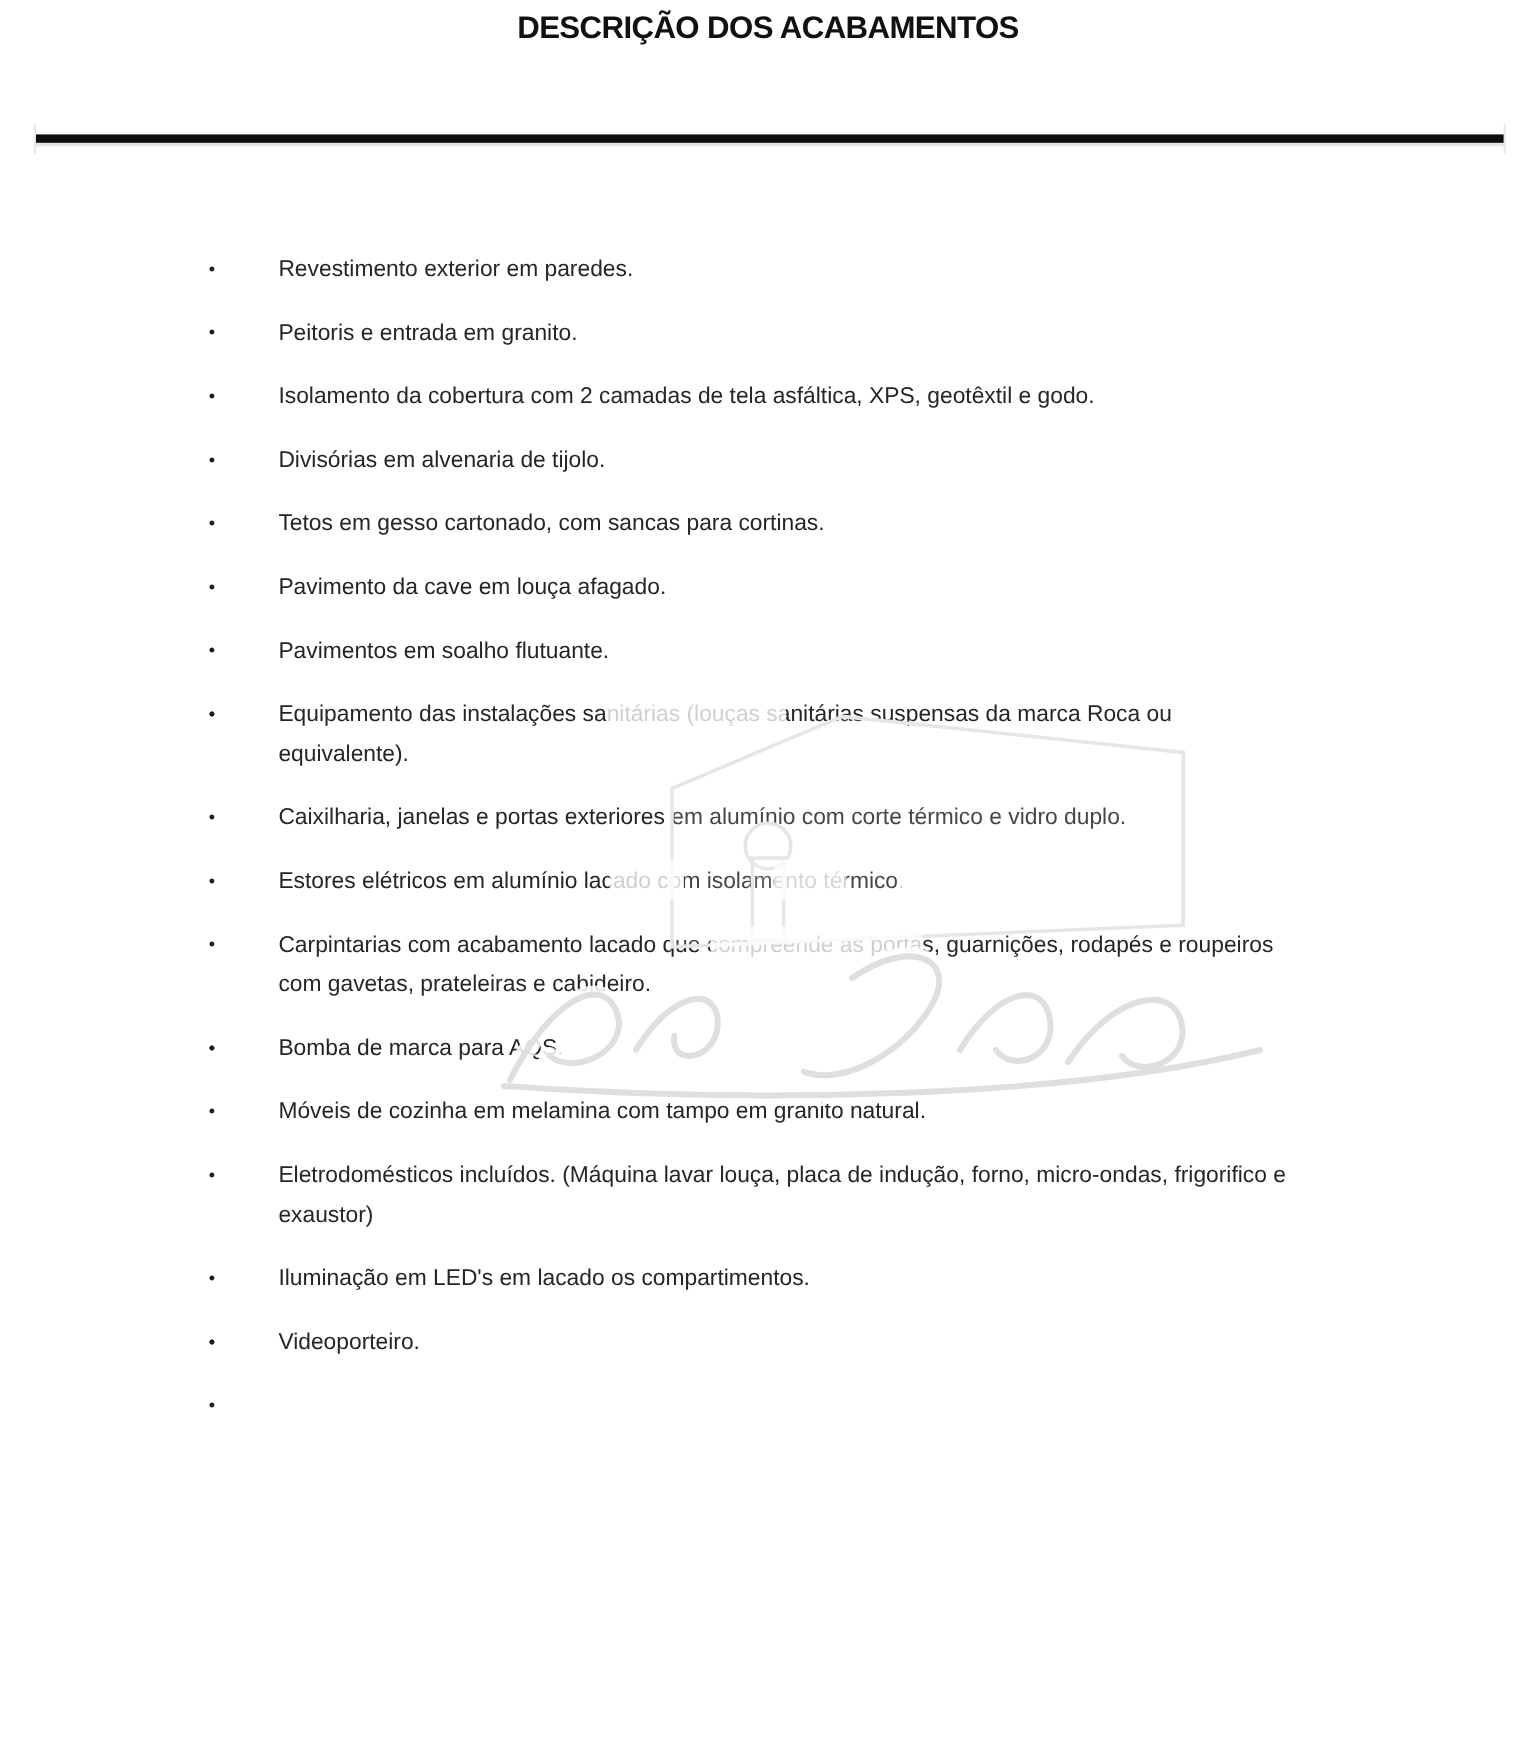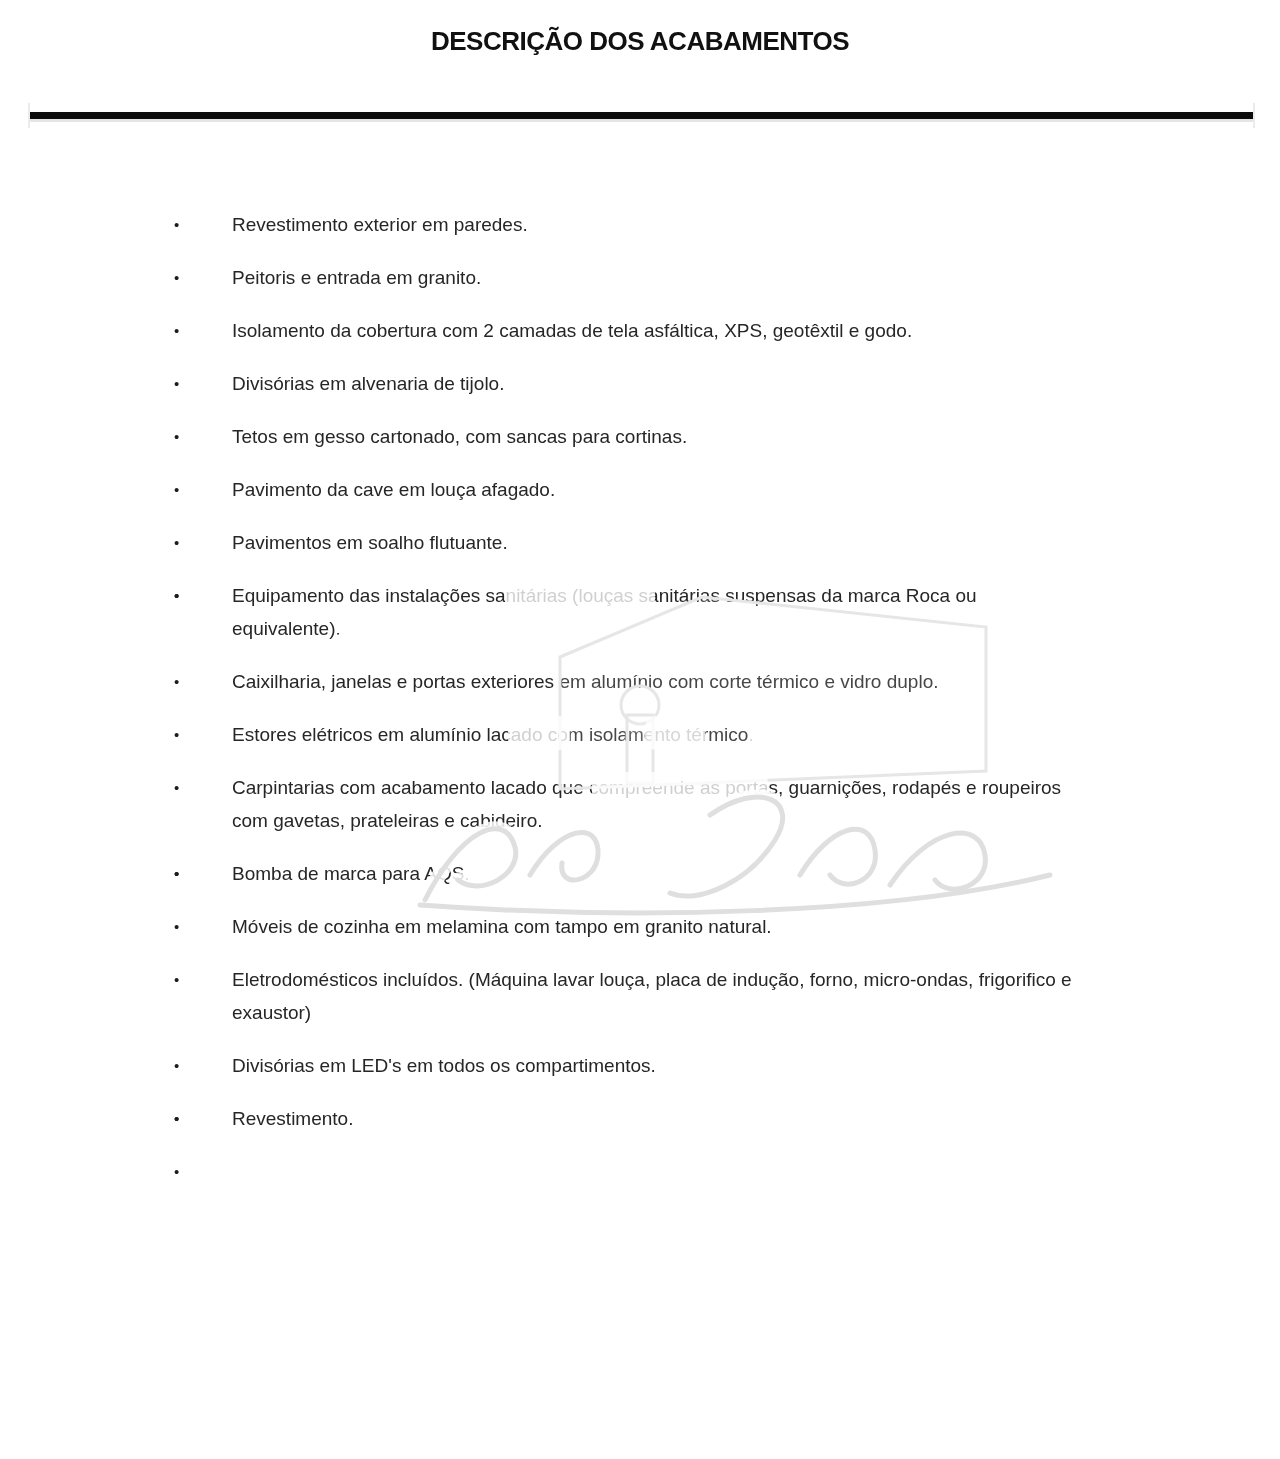--- a/index.html
+++ b/index.html
@@ -11,21 +11,21 @@
     position: relative;
     width: 1280px;
     height: 1459px;
     background: #ffffff;
     overflow: hidden;
     font-family: "Liberation Sans", sans-serif;
     color: #262626;
   }
   .title {
     margin: 0;
-    padding-top: 26px;
+    padding-top: 8px;
     text-align: center;
     font-size: 26px;
     font-weight: bold;
     letter-spacing: -0.5px;
     color: #111111;
   }
   .rule {
     position: absolute;
     top: 112px;
     left: 30px;
@@ -109,23 +109,23 @@
 equivalente).</span></li>
       <li><span class="bullet">•</span><span>Caixilharia, janelas e portas exteriores em alumínio com corte térmico e vidro duplo.</span></li>
       <li><span class="bullet">•</span><span>Estores elétricos em alumínio lacado com isolamento térmico.</span></li>
       <li><span class="bullet">•</span><span>Carpintarias com acabamento lacado que compreende as portas, guarnições, rodapés e roupeiros
 com gavetas, prateleiras e cabideiro.</span></li>
       <li><span class="bullet">•</span></li>
       <li><span class="bullet">•</span><span>Bomba de marca para AQS.</span></li>
       <li><span class="bullet">•</span><span>Móveis de cozinha em melamina com tampo em granito natural.</span></li>
       <li><span class="bullet">•</span><span>Eletrodomésticos incluídos. (Máquina lavar louça, placa de indução, forno, micro-ondas, frigorifico e
 exaustor)</span></li>
-      <li><span class="bullet">•</span><span>Divisórias em LED's em todos os compartimentos.</span></li>
+      <li><span class="bullet">•</span><span>Iluminação em LED's em lacado os compartimentos.</span></li>
       <li><span class="bullet">•</span></li>
-      <li><span class="bullet">•</span><span>Revestimento.</span></li>
+      <li><span class="bullet">•</span><span>Videoporteiro.</span></li>
       <li><span class="bullet">•</span></li>
     </ul>
 
   <svg class="watermark" viewBox="0 0 760 350" xmlns="http://www.w3.org/2000/svg">
 
     <g fill="rgba(255,255,255,0.15)" stroke="#e6e6e6" stroke-width="3">
       <path d="M230,82 L372,22 L656,52 L656,196 L230,214 Z"></path>
       <circle cx="310" cy="130" r="19"></circle>
       <rect x="297" y="140" width="26" height="68"></rect>
     </g>

